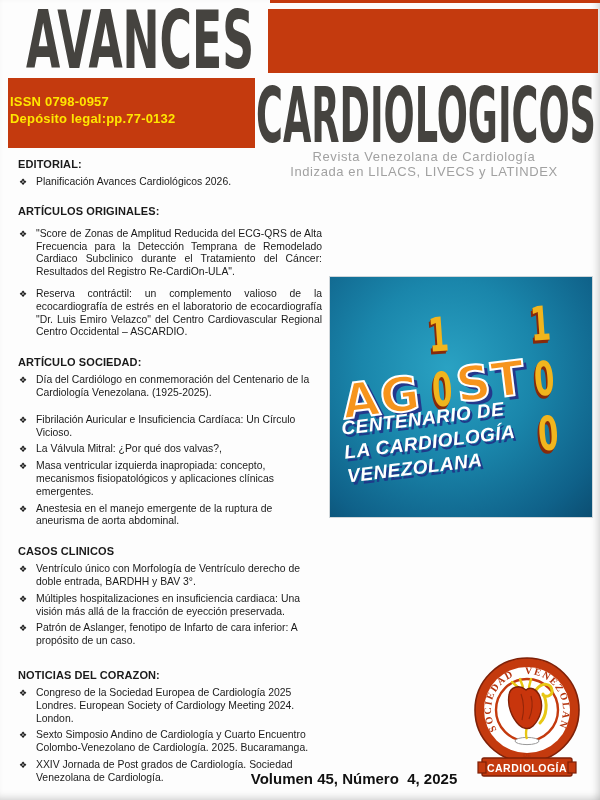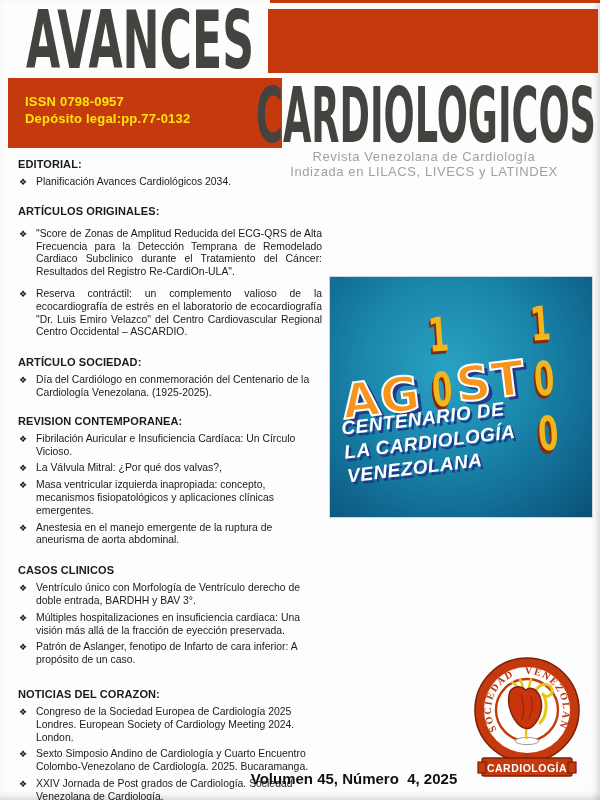--- a/index.html
+++ b/index.html
@@ -5,22 +5,22 @@
   html,body{margin:0;padding:0;background:#e9e9e9;}
   .page{position:relative;width:600px;height:800px;background:#fdfdfd;overflow:hidden;
         font-family:"Liberation Sans",sans-serif;
         box-shadow:inset -7px 0 7px -4px rgba(0,0,0,.14), inset 0 -7px 7px -4px rgba(0,0,0,.14);}
 
   
   .top-strip{position:absolute;left:270px;top:0;width:330px;height:3px;background:#C43A0E;}
   .red-block-tr{position:absolute;left:268px;top:9px;width:330px;height:64px;background:#C43A0E;}
   .avances-svg{position:absolute;left:24px;top:8px;overflow:visible;}
   .avances-svg text{fill:#45433F;font-family:"DejaVu Sans",sans-serif;font-weight:bold;}
-  .issn-bar{position:absolute;left:8px;top:78px;width:274px;height:70px;background:#C43A0E;
-            padding:15px 0 0 17px;box-sizing:border-box;}
+  .issn-bar{position:absolute;left:8px;top:78px;width:247px;height:70px;background:#C43A0E;
+            padding:15px 0 0 2px;box-sizing:border-box;}
   .issn-line{color:#FFE600;font-weight:bold;font-size:13px;line-height:17px;letter-spacing:.2px;}
   .cardio-svg{position:absolute;left:254px;top:76px;overflow:visible;}
   .cardio-svg text{fill:#45433F;font-family:"DejaVu Sans",sans-serif;font-weight:bold;}
   .subtitle{position:absolute;left:250px;top:149px;width:348px;text-align:center;
             color:#A1A1A1;font-size:13px;line-height:15px;letter-spacing:.6px;}
 
   
   .toc{position:absolute;left:18px;top:157px;width:304px;color:#1a1a1a;}
   .toc-heading{font-size:11px;font-weight:bold;line-height:15px;letter-spacing:.1px;}
   .toc-item{position:relative;padding-left:18px;margin-top:4px;font-size:10.4px;line-height:12.8px;}
@@ -78,21 +78,21 @@
     <div>Revista Venezolana de Cardiología</div>
     <div>Indizada en LILACS, LIVECS y LATINDEX</div>
   </div>
 
   <div class="toc">
     <div class="toc-section" style="margin-top: 0px;">
       <div class="toc-heading">EDITORIAL:</div>
       <div class="toc-items">
     <div class="toc-item">
       <span class="bullet">❖</span>
-      <span class="item-text">Planificación Avances Cardiológicos 2034.</span>
+      <span class="item-text">Planificación Avances Cardiológicos 2026.</span>
     </div>
   </div>
     </div>
 
     <div class="toc-section" style="margin-top: 15px;">
       <div class="toc-heading">ARTÍCULOS ORIGINALES:</div>
       <div class="toc-items">
     <div class="toc-item justify">
       <span class="bullet">❖</span>
       <span class="item-text">"Score de Zonas de Amplitud Reducida del ECG-QRS de Alta Frecuencia para la Detección Temprana de Remodelado Cardiaco Subclinico durante el Tratamiento del Cáncer: Resultados del Registro Re-CardiOn-ULA".</span>
@@ -109,21 +109,20 @@
       <div class="toc-heading">ARTÍCULO SOCIEDAD:</div>
       <div class="toc-items">
     <div class="toc-item">
       <span class="bullet">❖</span>
       <span class="item-text">Día del Cardiólogo en conmemoración del Centenario de la Cardiología Venezolana.   (1925-2025).</span>
     </div>
   </div>
     </div>
 
     <div class="toc-section" style="margin-top: 14px;">
-      <div class="toc-heading">REVISION CONTEMPORANEA:</div>
       <div class="toc-items">
     <div class="toc-item">
       <span class="bullet">❖</span>
       <span class="item-text">Fibrilación Auricular e Insuficiencia Cardíaca: Un Círculo Vicioso.</span>
     </div>
 
     <div class="toc-item">
       <span class="bullet">❖</span>
       <span class="item-text">La Válvula Mitral: ¿Por qué dos valvas?,</span>
     </div>

